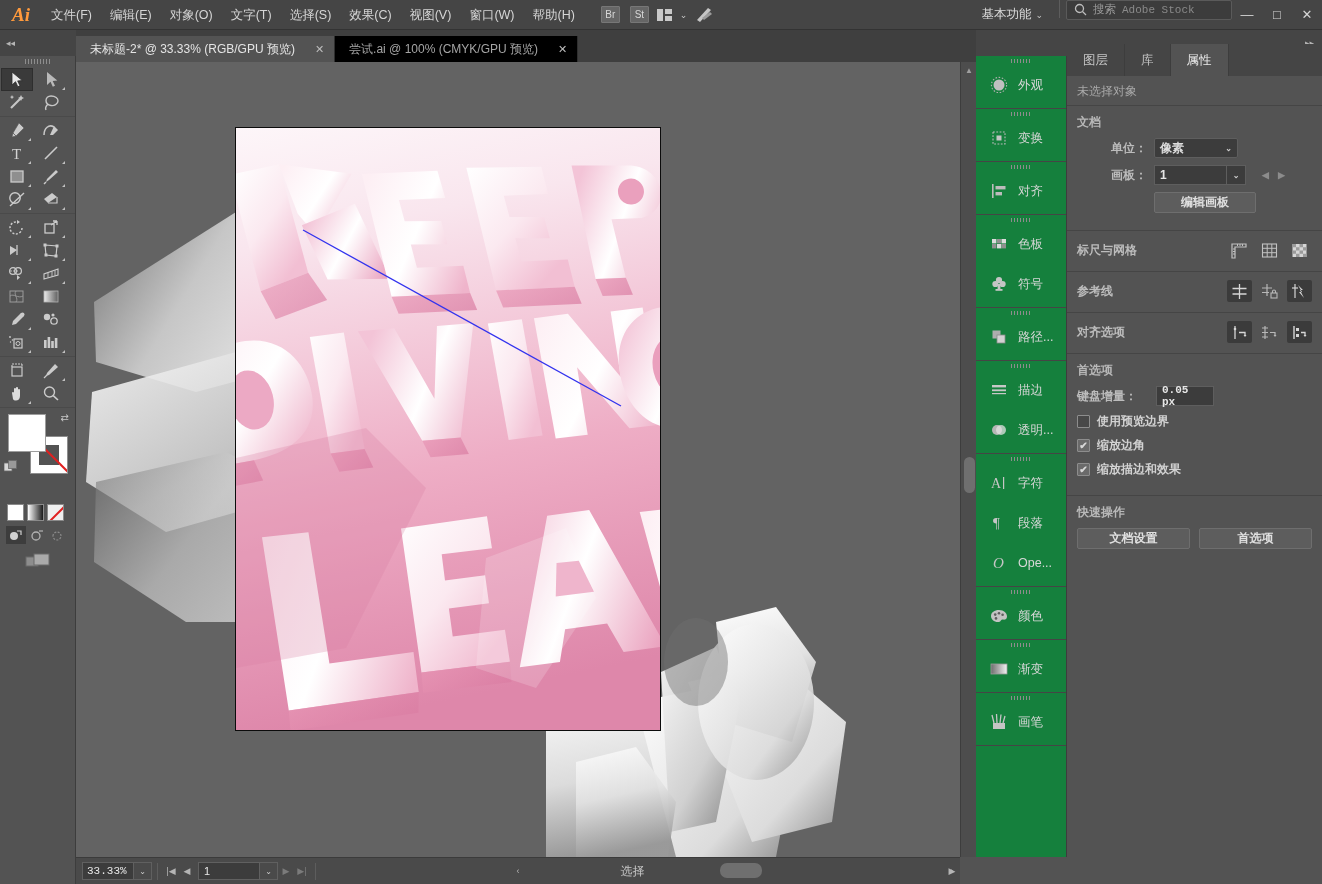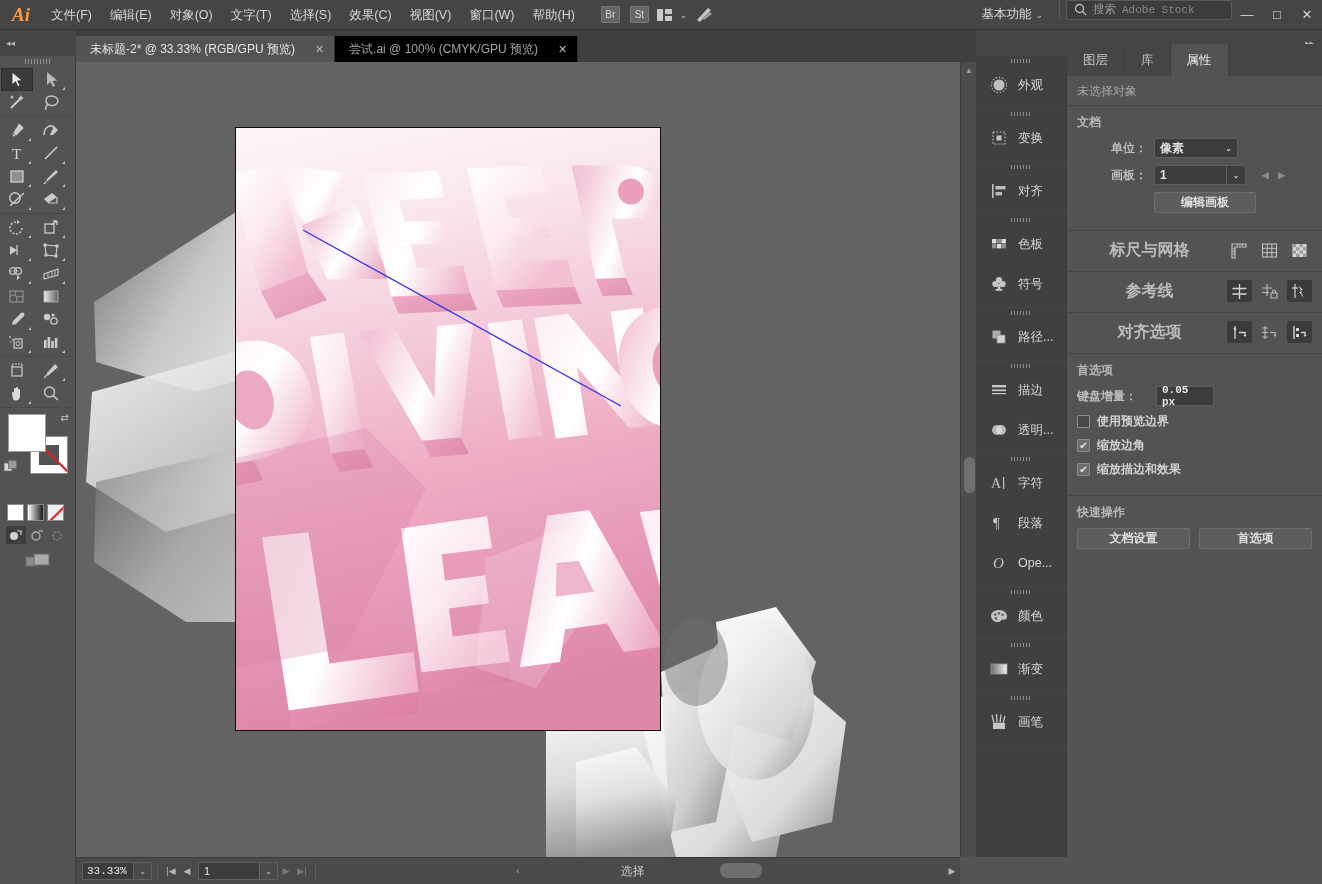--- a/index.html
+++ b/index.html
@@ -132,21 +132,21 @@
 
   
   #right-collapse {
     position:absolute; top:30px; left:976px; width:346px; height:26px; background:#454545;
     display:flex; align-items:center; justify-content:flex-end; padding-right:8px; color:#b5b5b5; font-size:9px;
   }
 
   
   #icon-dock {
     position:absolute; top:56px; left:976px; width:91px; height:828px;
-    background:#404040; border-right:1px solid #3d3d3d;
+    background:#15803d; border-right:1px solid #3d3d3d;
   }
   .dockgrp { border-bottom:1px solid #454545; padding-bottom:3px;}
   .dockgrip { height:9px; display:flex; align-items:center; justify-content:center;}
   .dockgrip .gd { width:20px;height:4px;
     background:repeating-linear-gradient(to right,#8d8d8d 0 1px,transparent 1px 3px);}
   .dockitem { height:40px; display:flex; align-items:center; gap:8px; padding-left:12px; font-size:12.5px; color:#d7d7d7;}
   .dockitem .di-ico { width:22px;height:22px;display:flex;align-items:center;justify-content:center;}
 
   
   #props {
@@ -173,21 +173,21 @@
   }
   .pdrop { width:20px;height:20px;background:#3c3c3c;border:1px solid #5e5e5e;display:flex;align-items:center;justify-content:center;font-size:8px;color:#cfcfcf;}
   .nav-arrows { display:flex; gap:9px; margin-left:16px; }
   .nav-arrows span { color:#8c8c8c; font-size:9px; }
   .pbtn {
     height:21px; background:#5d5d5d; border:1px solid #6e6e6e; border-radius:2px;
     display:flex; align-items:center; justify-content:center;
     font-size:12px; color:#e0e0e0;
   }
   .iconrow { display:flex; align-items:center; }
-  .iconrow .ir-label { font-size:16px; color:#bcbcbc; flex:1;text-align:center; }
+  .iconrow .ir-label { font-size:12px; color:#bcbcbc; flex:1; }
   .ibtn { width:25px; height:22px; margin-left:5px; display:flex; align-items:center; justify-content:center; border-radius:2px;}
   .ibtn.on { background:#3b3b3b; }
   .chkrow { display:flex; align-items:center; gap:7px; margin-bottom:7px; }
   .chk { width:13px;height:13px;background:#484848;border:1px solid #8d8d8d;border-radius:1px;
          display:flex;align-items:center;justify-content:center;font-size:10px;color:#d8d8d8;}
   .chk.checked { background:#6a6a6a; }
   .chktext { font-size:12px; color:#d2d2d2; }
 
   
   #statusbar {

